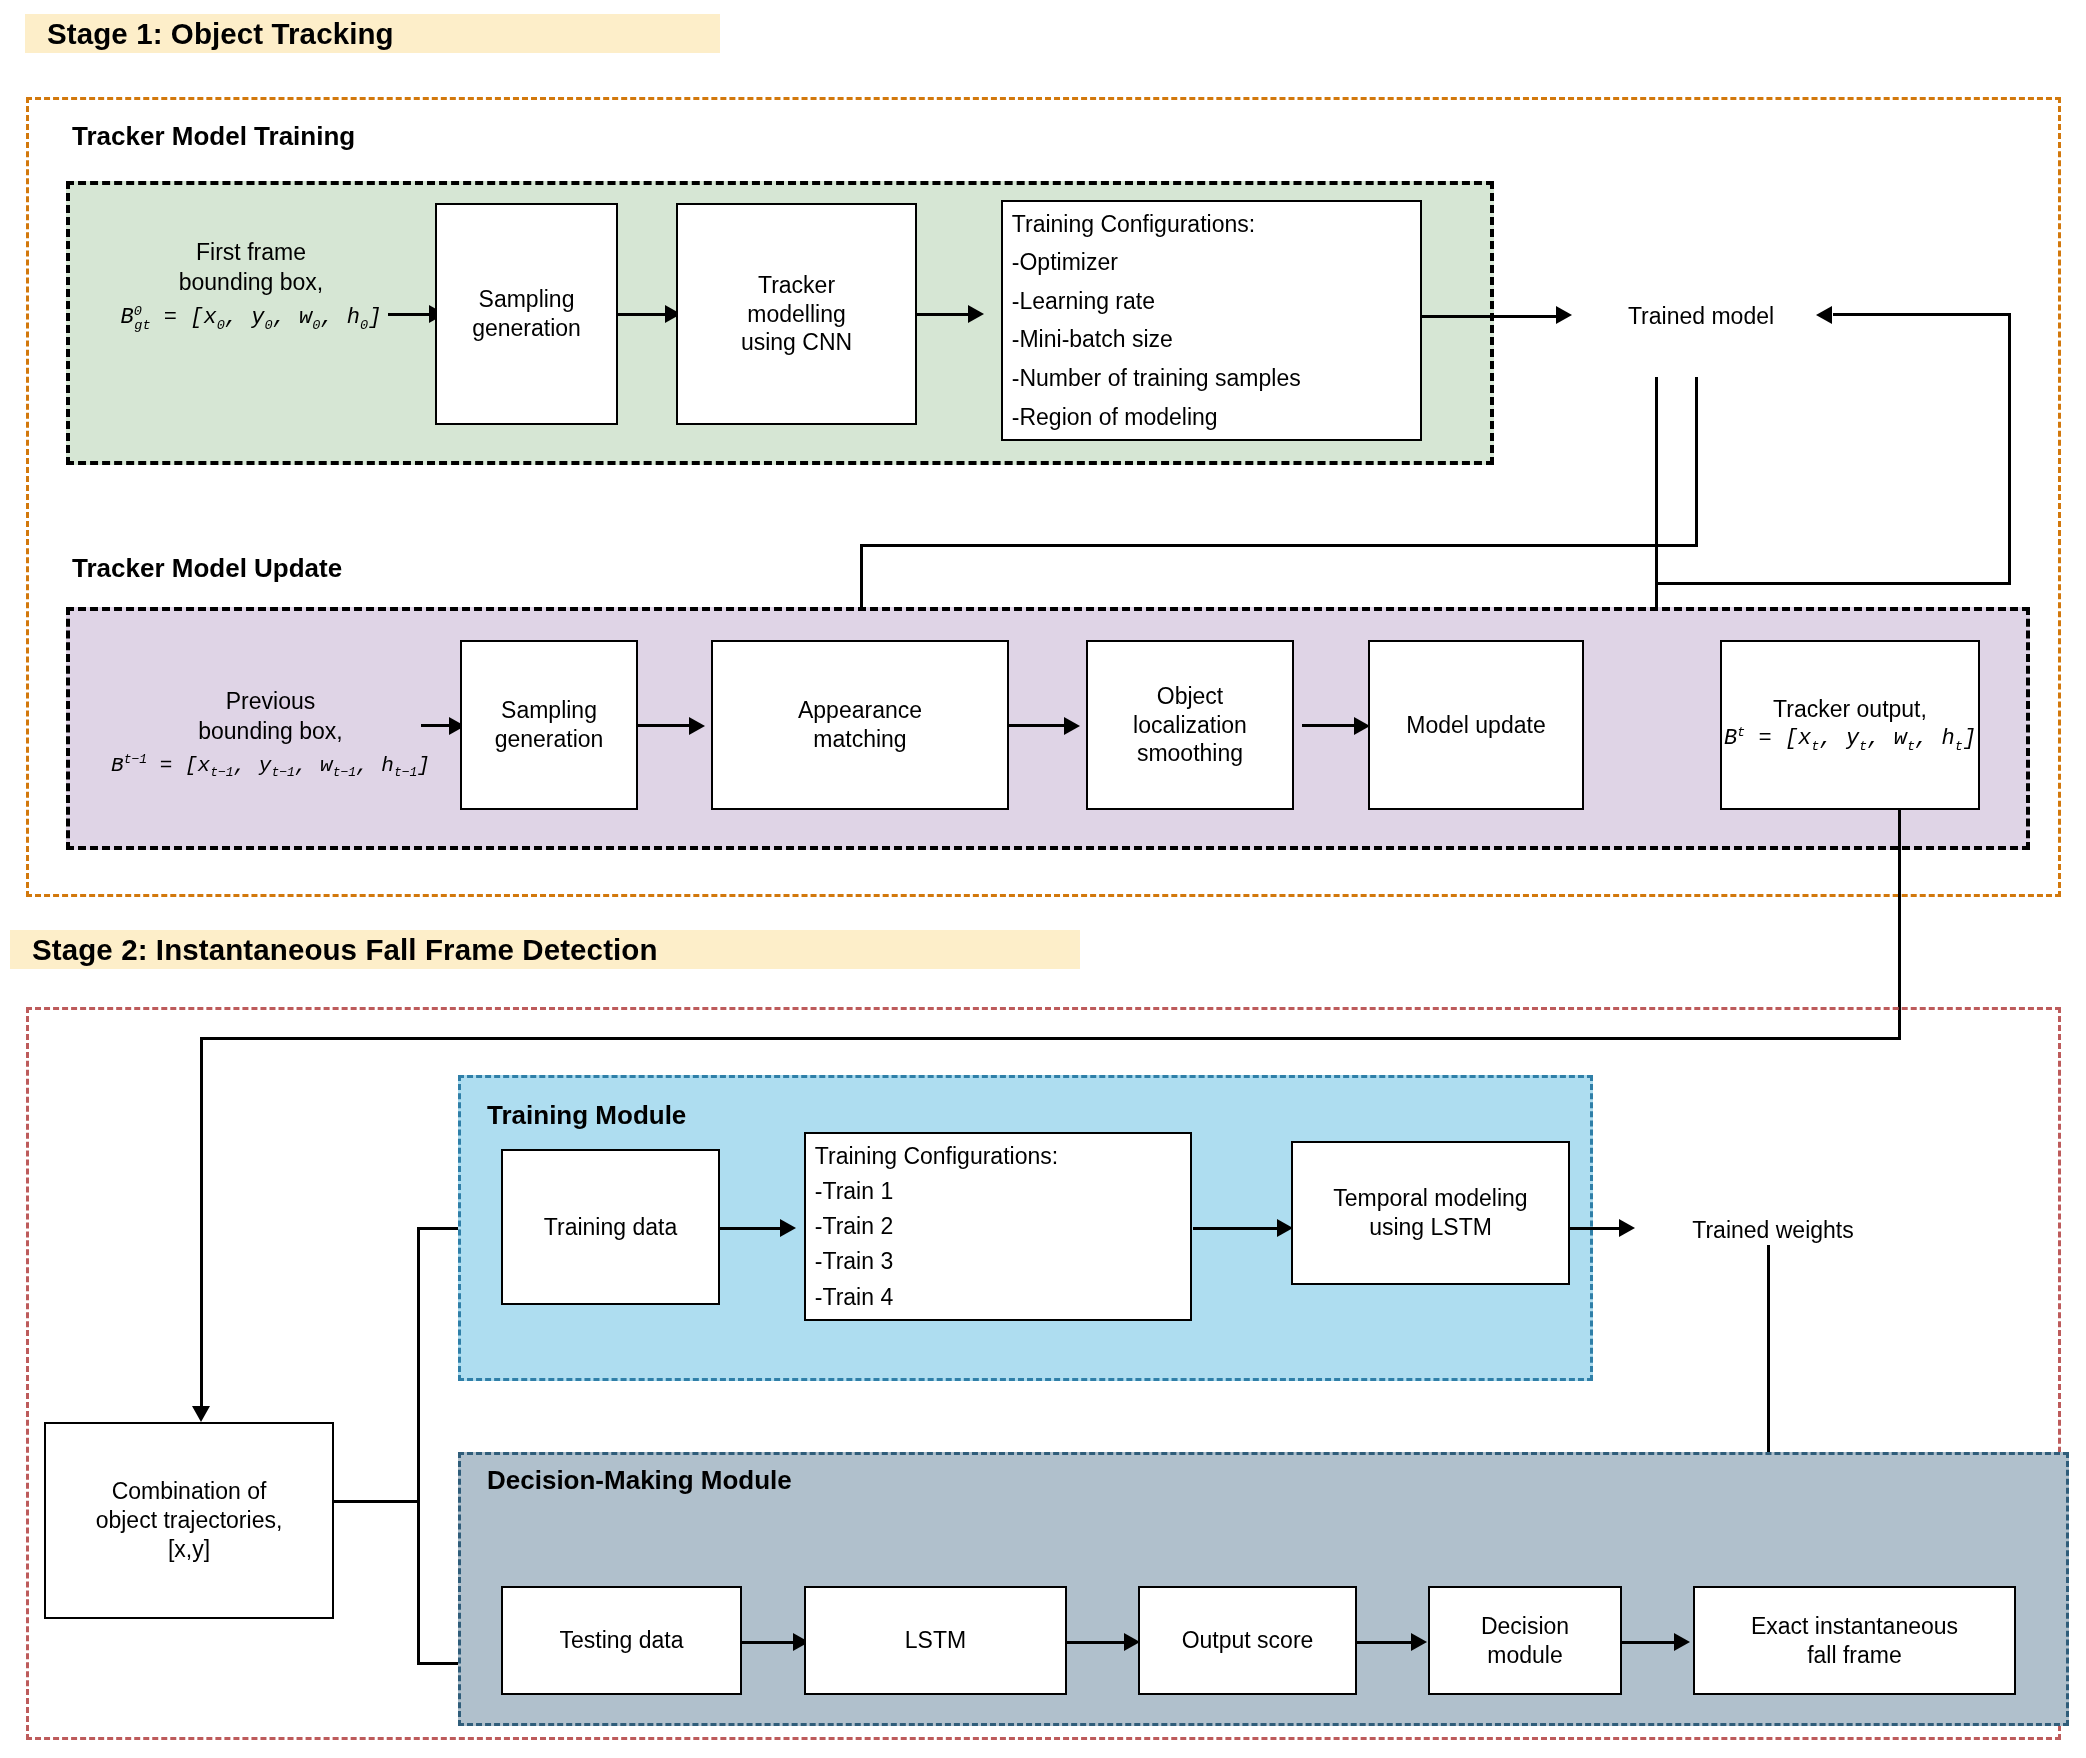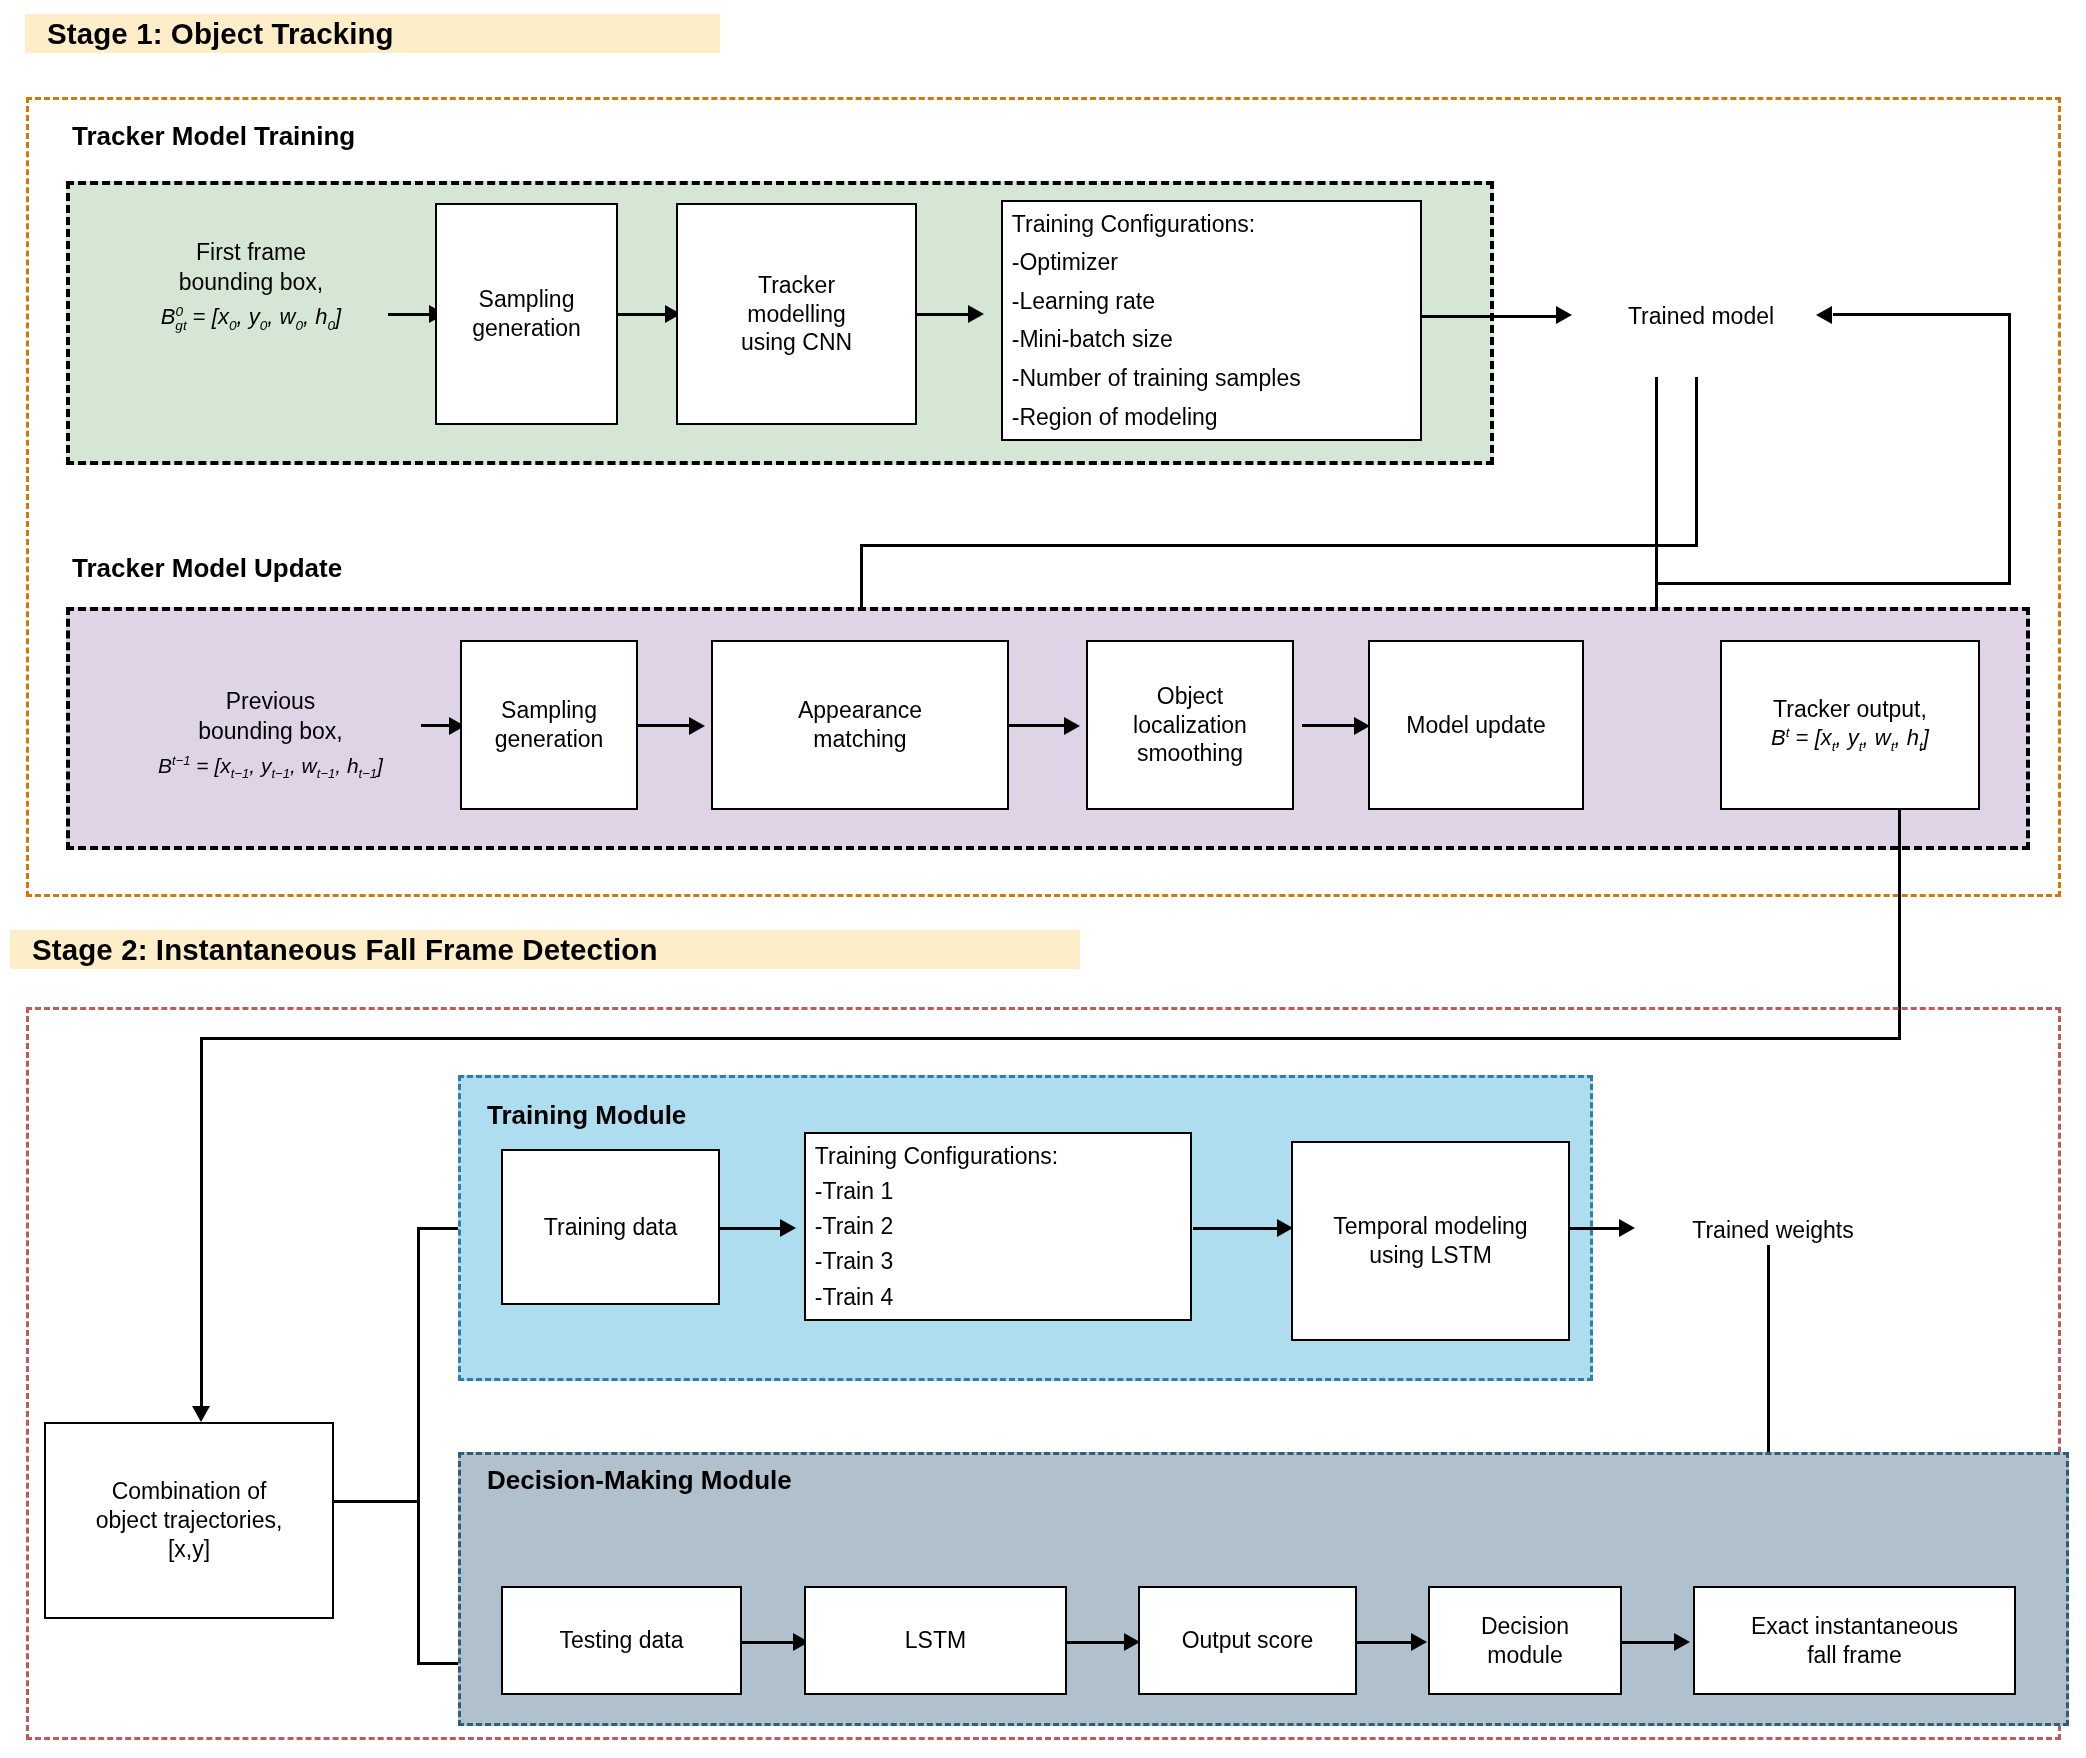--- a/index.html
+++ b/index.html
@@ -38,21 +38,21 @@
 
   
   .h{position:absolute;height:2.7px;background:#000;}
   .v{position:absolute;width:2.7px;background:#000;}
   .arr-r,.arr-l,.arr-d,.arr-u{position:absolute;width:0;height:0;}
   .arr-r{border-top:9.3px solid transparent;border-bottom:9.3px solid transparent;border-left:16.4px solid #000;}
   .arr-l{border-top:9.3px solid transparent;border-bottom:9.3px solid transparent;border-right:16.4px solid #000;}
   .arr-d{border-left:9.3px solid transparent;border-right:9.3px solid transparent;border-top:16.4px solid #000;}
 
   
-  .mf{font-family:Liberation Sans, sans-serif;font-style:italic;font-size:22px;white-space:nowrap;}
+  .mf{font-family:Liberation Mono, monospace;font-style:italic;font-size:22px;white-space:nowrap;}
   .mf sub{font-size:.62em;font-style:italic;}
   .mf sup{font-size:.62em;font-style:italic;}
   .up{font-style:normal;}
 </style>
 </head>
 <body>
 
 <div id="root">
 
   <div class="stage-banner" style="left:25px;top:14.2px;width:695px;height:39px;">
@@ -195,21 +195,21 @@
     <div>Training Configurations:</div>
     <div>-Train 1</div>
     <div>-Train 2</div>
     <div>-Train 3</div>
     <div>-Train 4</div>
   </div>
 
   <span class="h" style="left:1193px;top:1227px;width:88px;"></span>
   <span class="arr-r" style="left:1277px;top:1219px;"></span>
 
-  <div class="box" style="left:1291px;top:1141px;width:279px;height:200px;white-space:pre-line;">Temporal modeling
+  <div class="box" style="left:1291px;top:1141px;width:279px;height:144px;white-space:pre-line;">Temporal modeling
 using LSTM</div>
 
   <span class="h" style="left:1570px;top:1227px;width:52px;"></span>
   <span class="arr-r" style="left:1619px;top:1219px;"></span>
 
   <div class="plain" style="left:1647px;top:1216px;width:252px;">Trained weights</div>
 
   <span class="v" style="left:1767px;top:1245px;height:268px;"></span>
   <span class="h" style="left:927px;top:1510px;width:842px;"></span>
   <span class="v" style="left:927px;top:1510px;height:63px;"></span>

